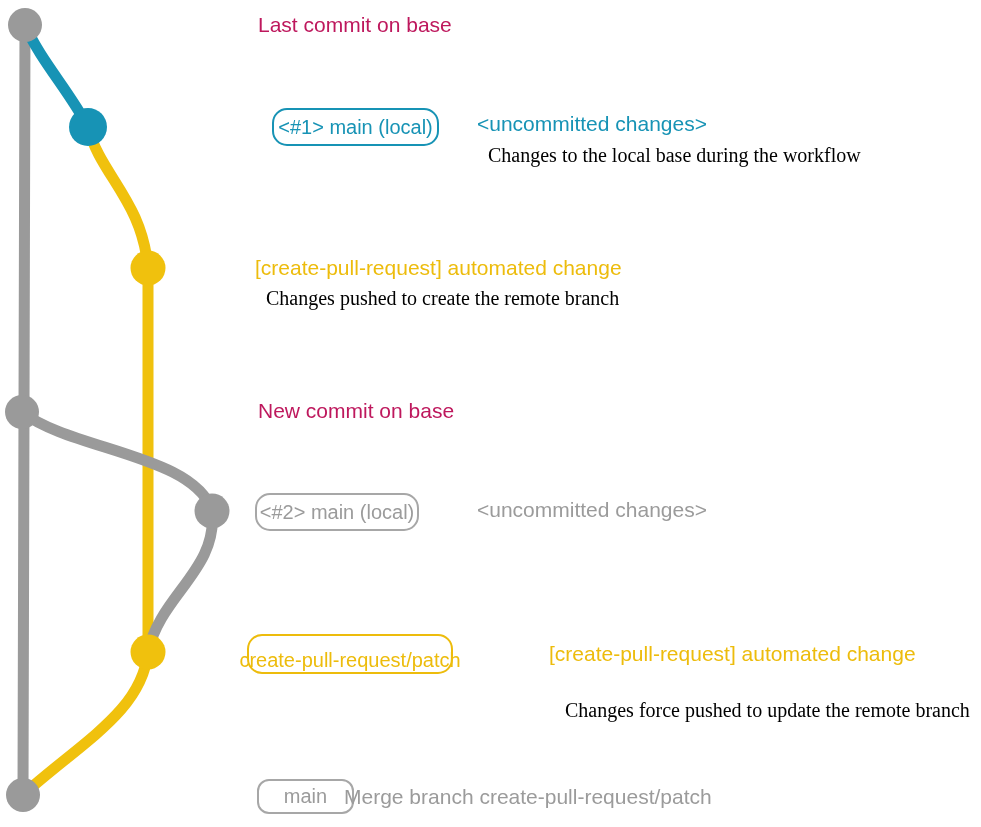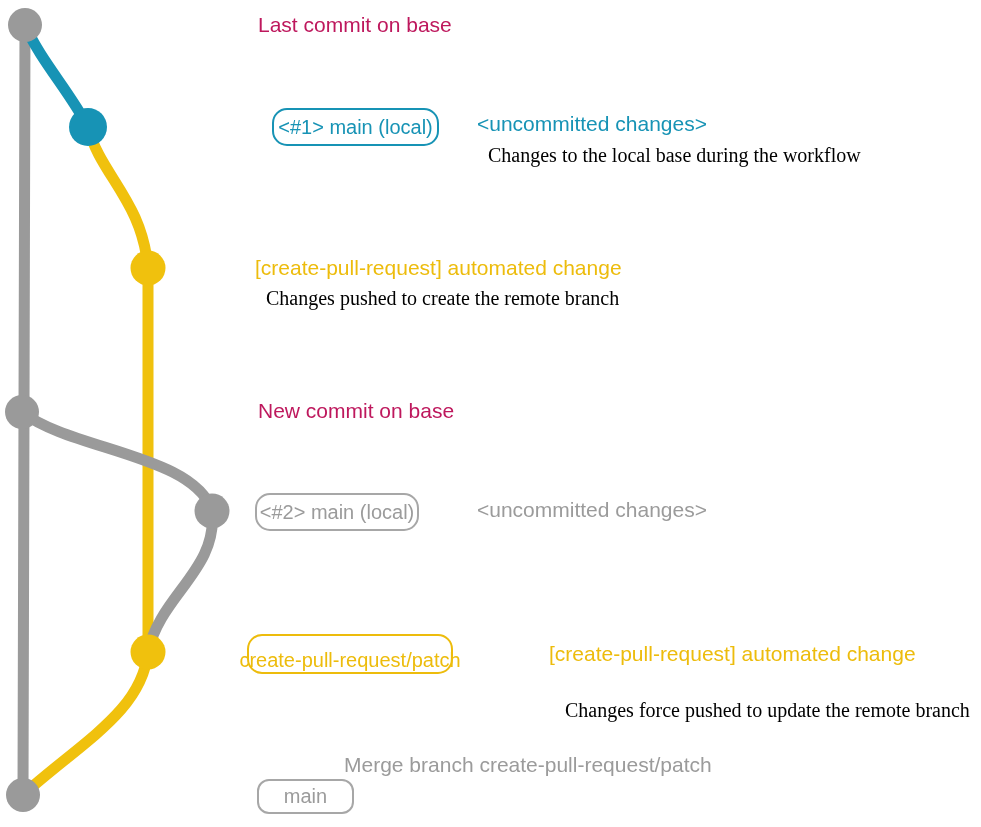--- a/index.html
+++ b/index.html
@@ -100,15 +100,15 @@
 
   <div class="abs label-box yellow" style="left:247px; top:634px; width:206px; height:40px;align-items:flex-end;">
     <span>create-pull-request/patch</span>
   </div>
   <div class="abs commit-msg yellow-text" style="left:549px; top:642px;">[create-pull-request] automated change</div>
   <div class="abs serif-desc" style="left:565px; top:671px;margin-top:28px;">Changes force pushed to update the remote branch</div>
 
   <div class="abs label-box gray" style="left:257px; top:779px; width:97px; height:35px; border-radius:12px;">
     <span>main</span>
   </div>
-  <div class="abs commit-msg gray-text" style="left:344px; top:753px;">Merge branch create-pull-request/patch</div>
+  <div class="abs commit-msg gray-text" style="left:344px; top:785px;">Merge branch create-pull-request/patch</div>
 
 </div>
 
 </body></html>

